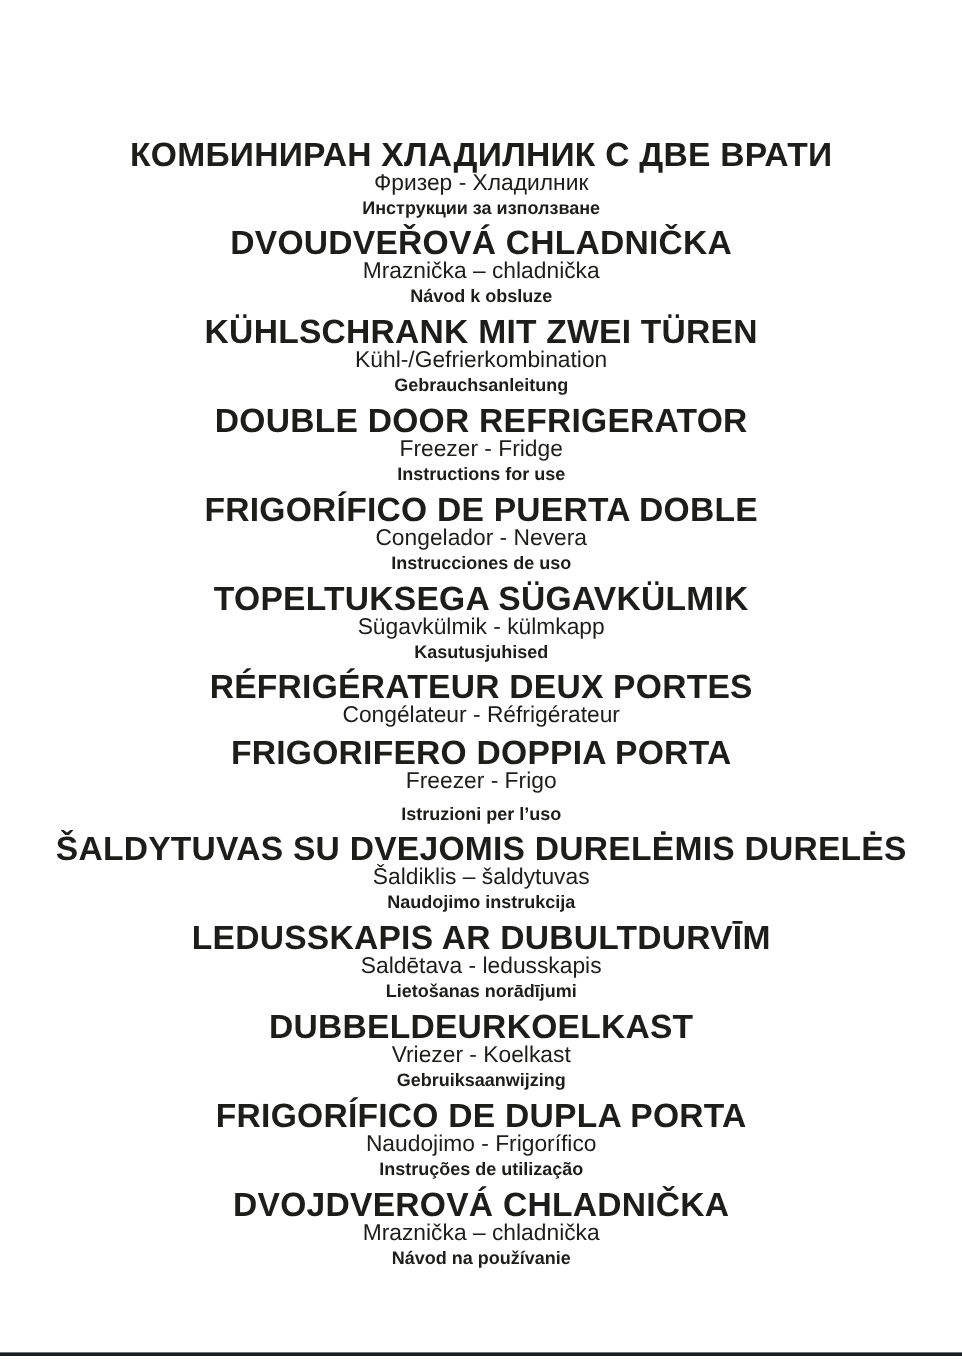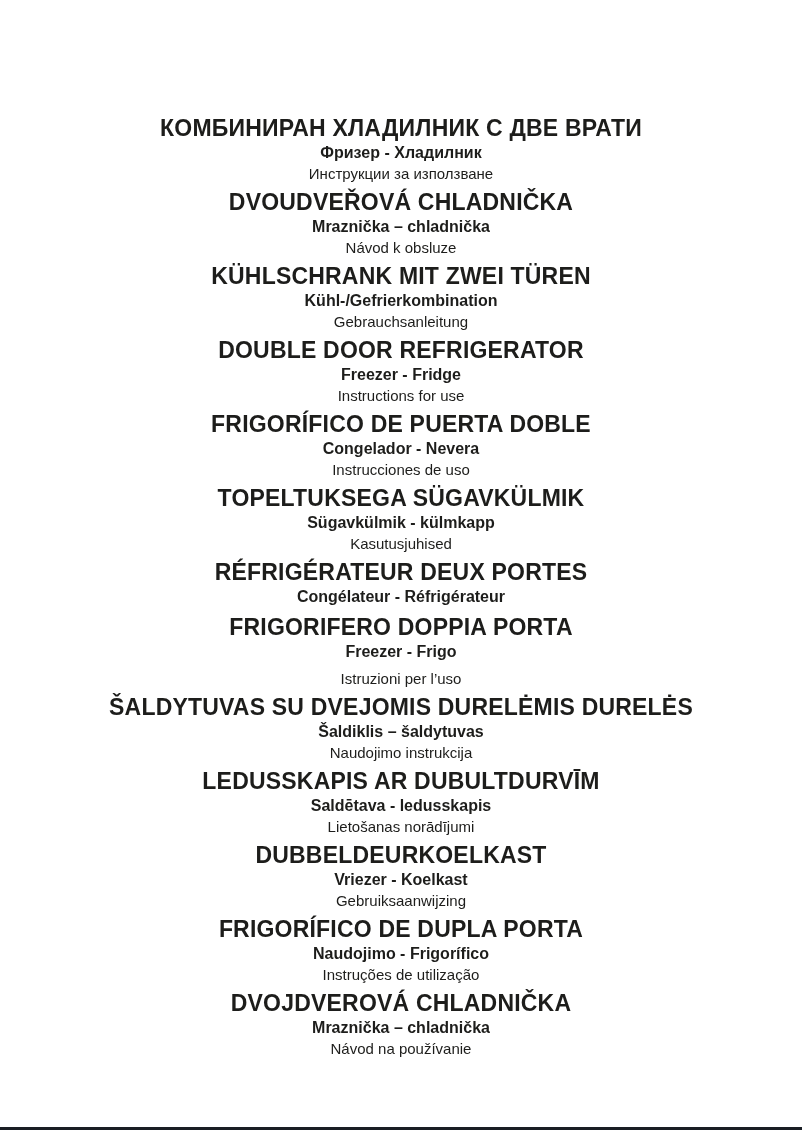--- a/index.html
+++ b/index.html
@@ -20,35 +20,35 @@
     position: absolute;
     top: 116px;
     left: 0;
     width: 100%;
     text-align: center;
   }
   .block {
     margin-bottom: 7px;
   }
   .title {
-    font-size: 23px;
+    font-size: 28px;
     font-weight: 700;
     line-height: 25px;
     letter-spacing: 0.2px;
     white-space: nowrap;
   }
   .subtitle {
-    font-size: 16px;
-    font-weight: 700;
+    font-size: 19px;
+    font-weight: 400;
     line-height: 23px;
     white-space: nowrap;
   }
   .note {
     font-size: 15px;
-    font-weight: 400;
+    font-weight: 700;
     line-height: 19px;
     white-space: nowrap;
   }
   
   .block.extra-note-gap .note {
     padding-top: 6px;
   }
   .bottom-rule {
     position: absolute;
     left: 0;

